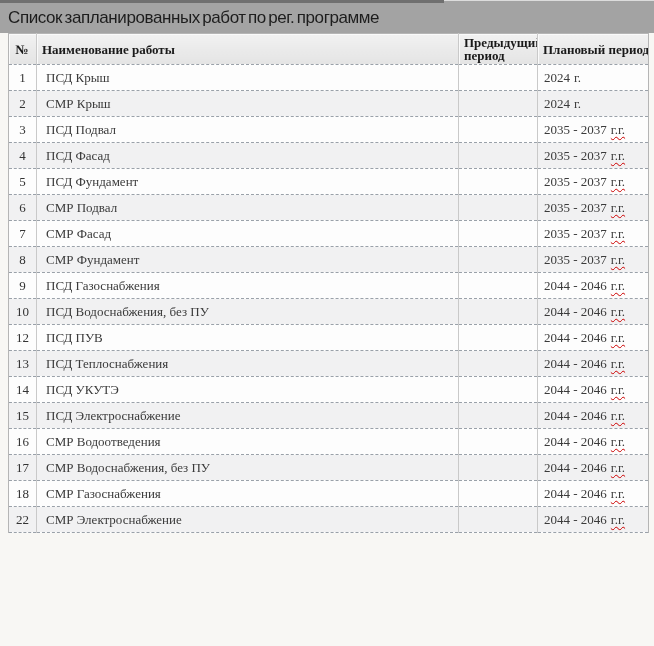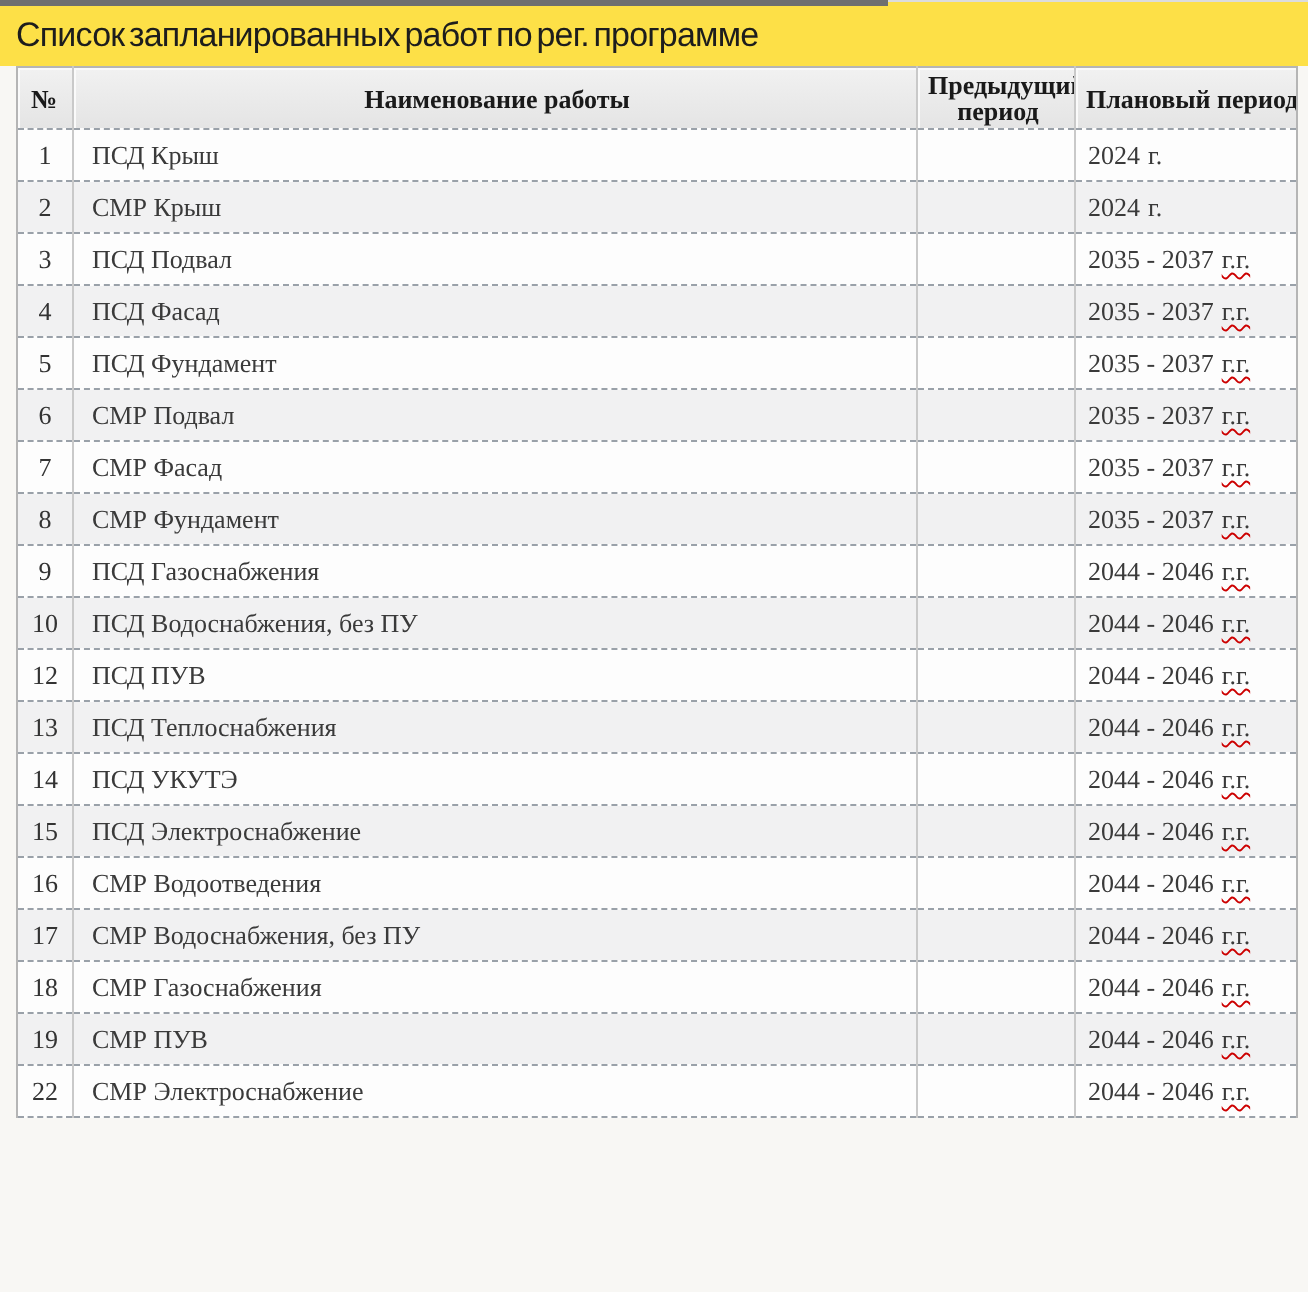--- a/index.html
+++ b/index.html
@@ -20,21 +20,21 @@
   }
   .page-title {
     font-family: "Liberation Sans", "DejaVu Sans", sans-serif;
     font-size: 17px;
     font-weight: 400;
     color: #1d1d1d;
     letter-spacing: -0.4px;
     word-spacing: -2px;
     margin: 0;
     padding: 8px 0 5px 8px;
-    background: #fde047;
+    background: #a3a3a3;
   }
   table.works {
     border-collapse: collapse;
     table-layout: fixed;
     margin-left: 8px;
     width: 640px;
     background: #fdfdfd;
     border: 1px solid #b5b5b5;
     border-bottom: none;
   }
@@ -46,21 +46,21 @@
   th, td {
     font-size: 13px;
     vertical-align: middle;
     overflow: hidden;
     white-space: nowrap;
   }
   thead th {
     background: linear-gradient(#f1f1f1, #e4e4e4);
     font-weight: bold;
     color: #1a1a1a;
-    text-align: center;
+    text-align: left;
     padding: 2px 3px 2px 5px;
     height: 25px;
     line-height: 13px;
     border-right: 1px solid #c9c9c9;
     border-bottom: 1px dashed #9aa1a9;
     box-shadow: inset 1px 1px 0 #fafafa;
   }
   thead th.h-num { text-align: center; padding-left: 2px; }
   thead th.h-prev { white-space: normal; }
   thead th:last-child { border-right: none; }
@@ -208,25 +208,19 @@
     <td class="c-prev"></td>
     <td class="c-plan"><span class="years">2044 - 2046</span><span class="suffix wavy">г.г.</span></td>
   </tr>
       <tr>
     <td class="c-num">18</td>
     <td class="c-name">СМР Газоснабжения</td>
     <td class="c-prev"></td>
     <td class="c-plan"><span class="years">2044 - 2046</span><span class="suffix wavy">г.г.</span></td>
   </tr>
       <tr>
-    <td class="c-num">19</td>
-    <td class="c-name">СМР ПУВ</td>
-    <td class="c-prev"></td>
-    <td class="c-plan"><span class="years">2044 - 2046</span><span class="suffix wavy">г.г.</span></td>
-  </tr>
-      <tr>
     <td class="c-num">22</td>
     <td class="c-name">СМР Электроснабжение</td>
     <td class="c-prev"></td>
     <td class="c-plan"><span class="years">2044 - 2046</span><span class="suffix wavy">г.г.</span></td>
   </tr>
     </tbody>
 </table>
 
 </body></html>

